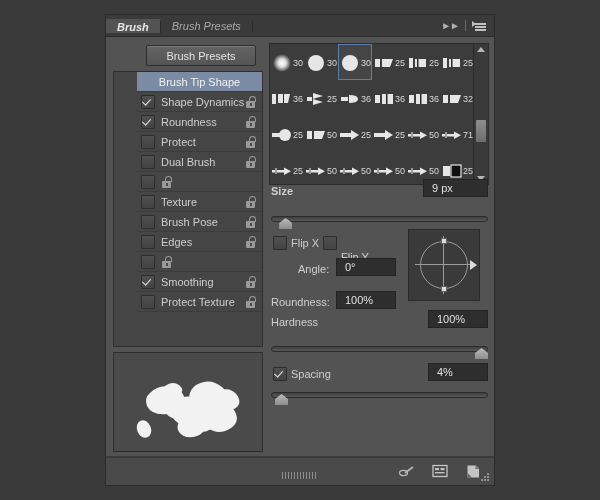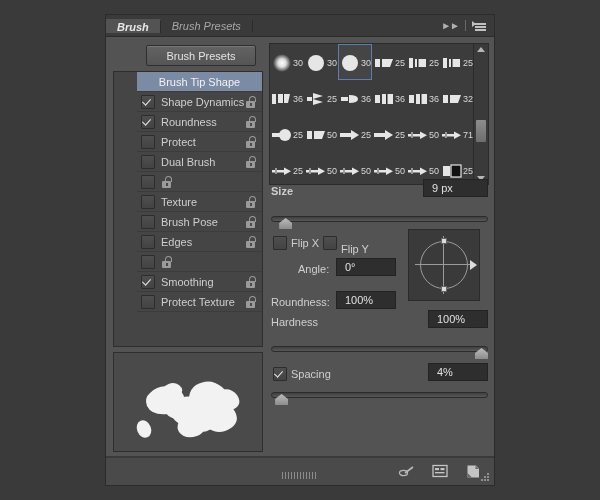--- a/index.html
+++ b/index.html
@@ -623,21 +623,21 @@
   </div>
 
   <div class="lbl" style="left:165px;top:170px;font-weight:bold;">Size</div>
   <div class="num" style="left:317px;top:164px;width:65px;">9 px</div>
   <div class="slider" style="left:165px;top:201px;width:217px;"></div>
   <div class="knob" id="size-knob" style="left: 173.16px; top: 203px;"></div>
 
   <div class="flipcb" style="left:167px;top:221px;"></div>
   <div class="lbl" style="left:185px;top:222px;">Flip X</div>
   <div class="flipcb" style="left:217px;top:221px;"></div>
-  <div class="lbl" style="left:235px;top:228px;">Flip Y</div>
+  <div class="lbl" style="left:235px;top:236px;">Flip Y</div>
 
   <div class="dial">
     <div class="circ"></div>
     <div class="hline"></div>
     <div class="vline"></div>
     <div class="hnd t"></div>
     <div class="hnd b"></div>
     <div class="ptr"></div>
   </div>
 

